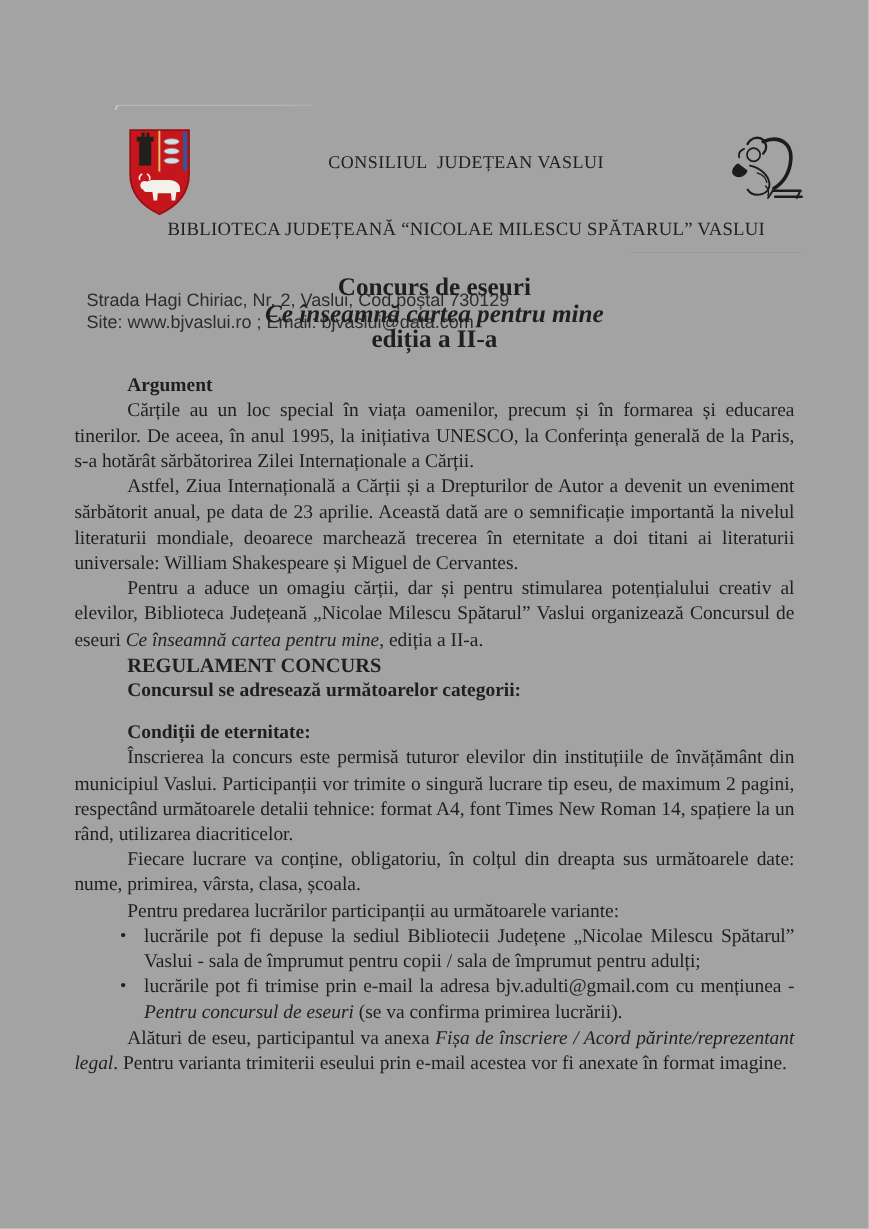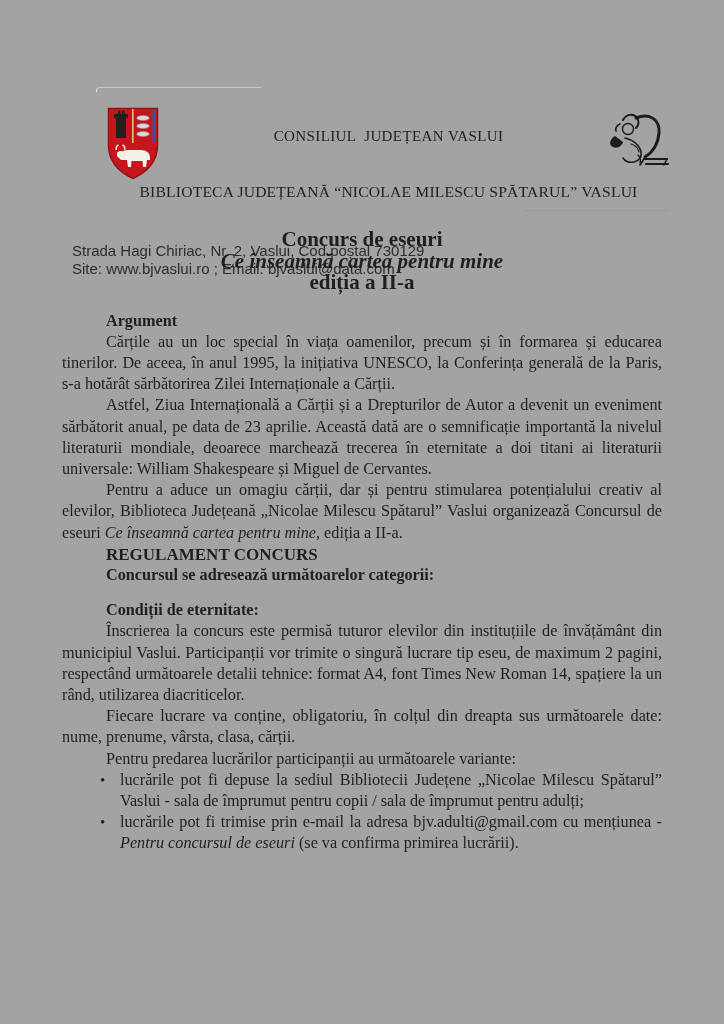--- a/index.html
+++ b/index.html
@@ -120,30 +120,31 @@
       <p>Cărțile au un loc special în viața oamenilor, precum și în formarea și educarea tinerilor. De aceea, în anul 1995, la inițiativa UNESCO, la Conferința generală de la Paris, s-a hotărât sărbătorirea Zilei Internaționale a Cărții.</p>
       <p>Astfel, Ziua Internațională a Cărții și a Drepturilor de Autor a devenit un eveniment sărbătorit anual, pe data de 23 aprilie. Această dată are o semnificație importantă la nivelul literaturii mondiale, deoarece marchează trecerea în eternitate a doi titani ai literaturii universale: William Shakespeare și Miguel de Cervantes.</p>
       <p><span>Pentru a aduce un omagiu cărții, dar și pentru stimularea potențialului creativ al elevilor, Biblioteca Județeană „Nicolae Milescu Spătarul” Vaslui organizează Concursul de eseuri </span><i>Ce înseamnă cartea pentru mine</i><span>, ediția a II-a.</span></p>
 
       <p class="reg-heading">REGULAMENT CONCURS</p>
 
       <p class="head">Concursul se adresează următoarelor categorii:</p>
 
       <p class="head sp-top">Condiții de eternitate:</p>
       <p>Înscrierea la concurs este permisă tuturor elevilor din instituțiile de învățământ din municipiul Vaslui. Participanții vor trimite o singură lucrare tip eseu, de maximum 2 pagini, respectând următoarele detalii tehnice: format A4, font Times New Roman 14, spațiere la un rând, utilizarea diacriticelor.</p>
-      <p>Fiecare lucrare va conține, obligatoriu, în colțul din dreapta sus următoarele date: nume, prenume, vârsta, clasa, cărții.</p>
+      <p>Fiecare lucrare va conține, obligatoriu, în colțul din dreapta sus următoarele date: nume, primirea, vârsta, clasa, școala.</p>
       <p>Pentru predarea lucrărilor participanții au următoarele variante:</p>
 
       <ul class="dots">
         <li>
           <span class="dot-icon">•</span>
           <span>lucrările pot fi depuse la sediul Bibliotecii Județene „Nicolae Milescu Spătarul” Vaslui - sala de împrumut pentru copii / sala de împrumut pentru adulți;</span>
         </li>
         <li>
           <span class="dot-icon">•</span>
           <span>lucrările pot fi trimise prin e-mail la adresa bjv.adulti@gmail.com cu mențiunea - </span><i>Pentru concursul de eseuri</i><span> (se va confirma primirea lucrării).</span>
         </li>
       </ul>
 
+      <p><span>Alături de eseu, participantul va anexa </span><i>Fișa de înscriere / Acord părinte/reprezentant legal</i><span>. Pentru varianta trimiterii eseului prin e-mail acestea vor fi anexate în format imagine.</span></p>
     </div>
   </div>
 
 </div>
 
 </body></html>

